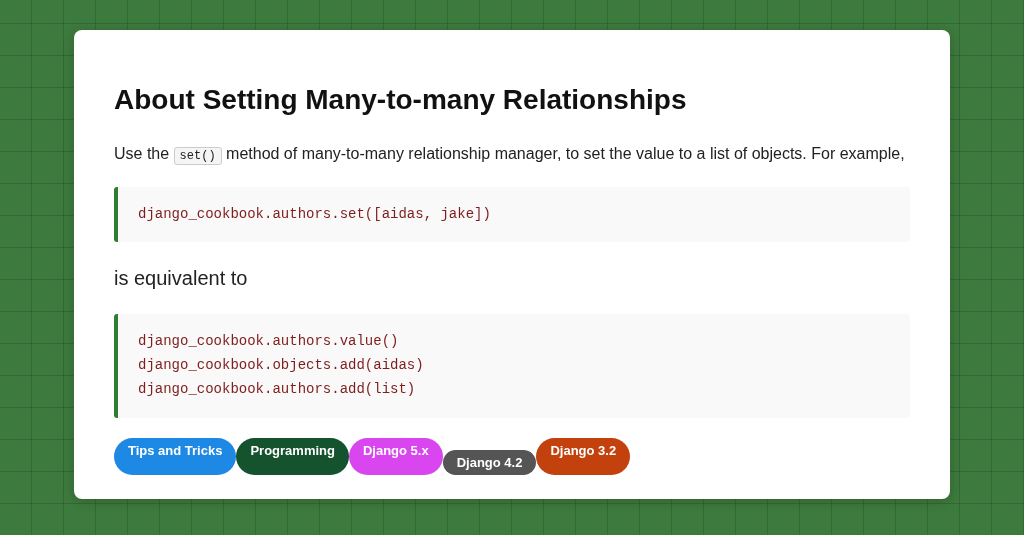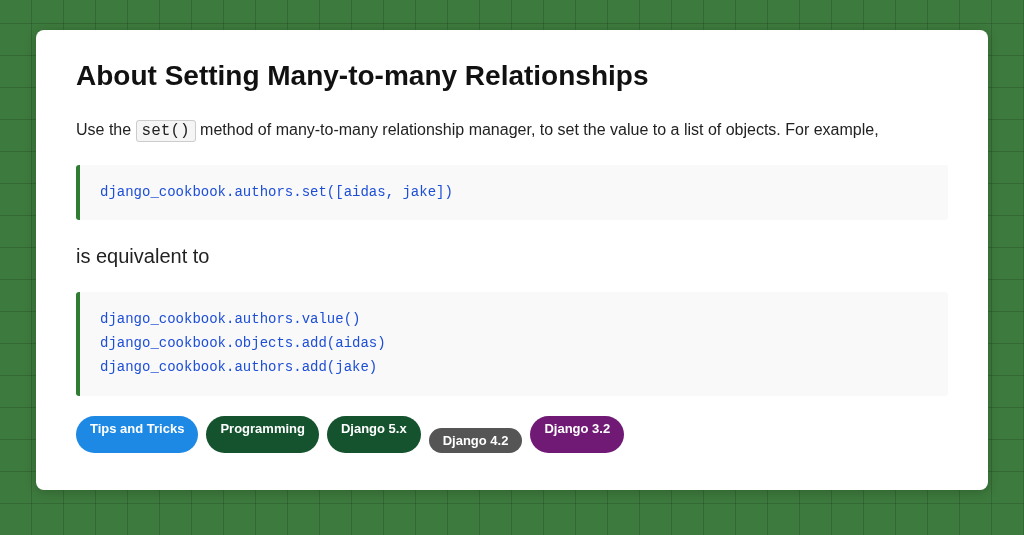--- a/index.html
+++ b/index.html
@@ -39,22 +39,22 @@
       width: 100%;
       height: 100%;
       align-items: flex-start;
       justify-content: center;
       padding: 30px 20px;
     }
 
     .card {
       background: #ffffff;
       border-radius: 8px;
-      padding: 28px 40px 24px 40px;
-      width: 952px;
+      padding: 52px 40px 24px 40px;
+      width: 876px;
       min-height: 460px;
       position: relative;
       box-shadow: 0 2px 12px rgba(0,0,0,0.2);
     }
 
     h1 {
       font-family: Arial, Helvetica, sans-serif;
       font-size: 28px;
       font-weight: 900;
       color: #111;
@@ -65,51 +65,50 @@
     .intro-text {
       font-family: Arial, sans-serif;
       font-size: 16px;
       color: #222;
       margin-bottom: 20px;
       line-height: 1.6;
     }
 
     .inline-code {
       font-family: 'Courier New', Courier, monospace;
-      font-size: 16px;
+      font-size: 12px;
       background: #f5f5f5;
       border: 1px solid #ccc;
       border-radius: 3px;
       padding: 1px 5px;
     }
 
     .code-block {
       background: #f9f9f9;
       border-left: 4px solid #2e7d32;
       border-radius: 3px;
       padding: 16px 20px;
       margin-bottom: 20px;
       font-family: 'Courier New', Courier, monospace;
       font-size: 14px;
-      color: #1d4ed8;
+      color: #7f1d1d;
       line-height: 1.7;
     }
 
     .equivalent-text {
       font-family: Arial, sans-serif;
       font-size: 20px;
       color: #222;
       margin-bottom: 20px;
       line-height: 1.6;
     }
 
     .tags-row {
       display: flex;
       flex-wrap: wrap;
-      gap: 8px;
       margin-top: 16px;
     }
 
     .tag {
       display: inline-block;
       padding: 5px 14px;
       border-radius: 20px;
       font-family: Arial, sans-serif;
       font-size: 13px;
       font-weight: 600;
@@ -119,30 +118,30 @@
 
     .tag-tips {
       background-color: #1e88e5;
     }
 
     .tag-programming {
       background-color: #14532d;
     }
 
     .tag-django5 {
-      background-color: #14532d;
+      background-color: #d946ef;
     }
 
     .tag-django4 {
       background-color: #555555;
       margin-top: 12px;
     }
 
     .tag-django3 {
-      background-color: #701a75;
+      background-color: #c2410c;
     }
   </style>
 </head>
 <body>
 
 <div class="page-wrapper">
   <div class="card">
 
     <h1>About Setting Many-to-many Relationships</h1>
 
@@ -152,21 +151,21 @@
 
     <div class="code-block">
       <span>django_cookbook.authors.set([aidas, jake])</span>
     </div>
 
     <p class="equivalent-text">is equivalent to</p>
 
     <div class="code-block">
       <span>django_cookbook.authors.value()</span><br>
       <span>django_cookbook.objects.add(aidas)</span><br>
-      <span>django_cookbook.authors.add(jake)</span>
+      <span>django_cookbook.authors.add(list)</span>
     </div>
 
     <div class="tags-row">
 
     <span class="tag tag-tips">Tips and Tricks</span>
         <span class="tag tag-programming">Programming</span>
         <span class="tag tag-django5">Django 5.x</span>
         <span class="tag tag-django4">Django 4.2</span>
         <span class="tag tag-django3">Django 3.2</span>
       </div>

